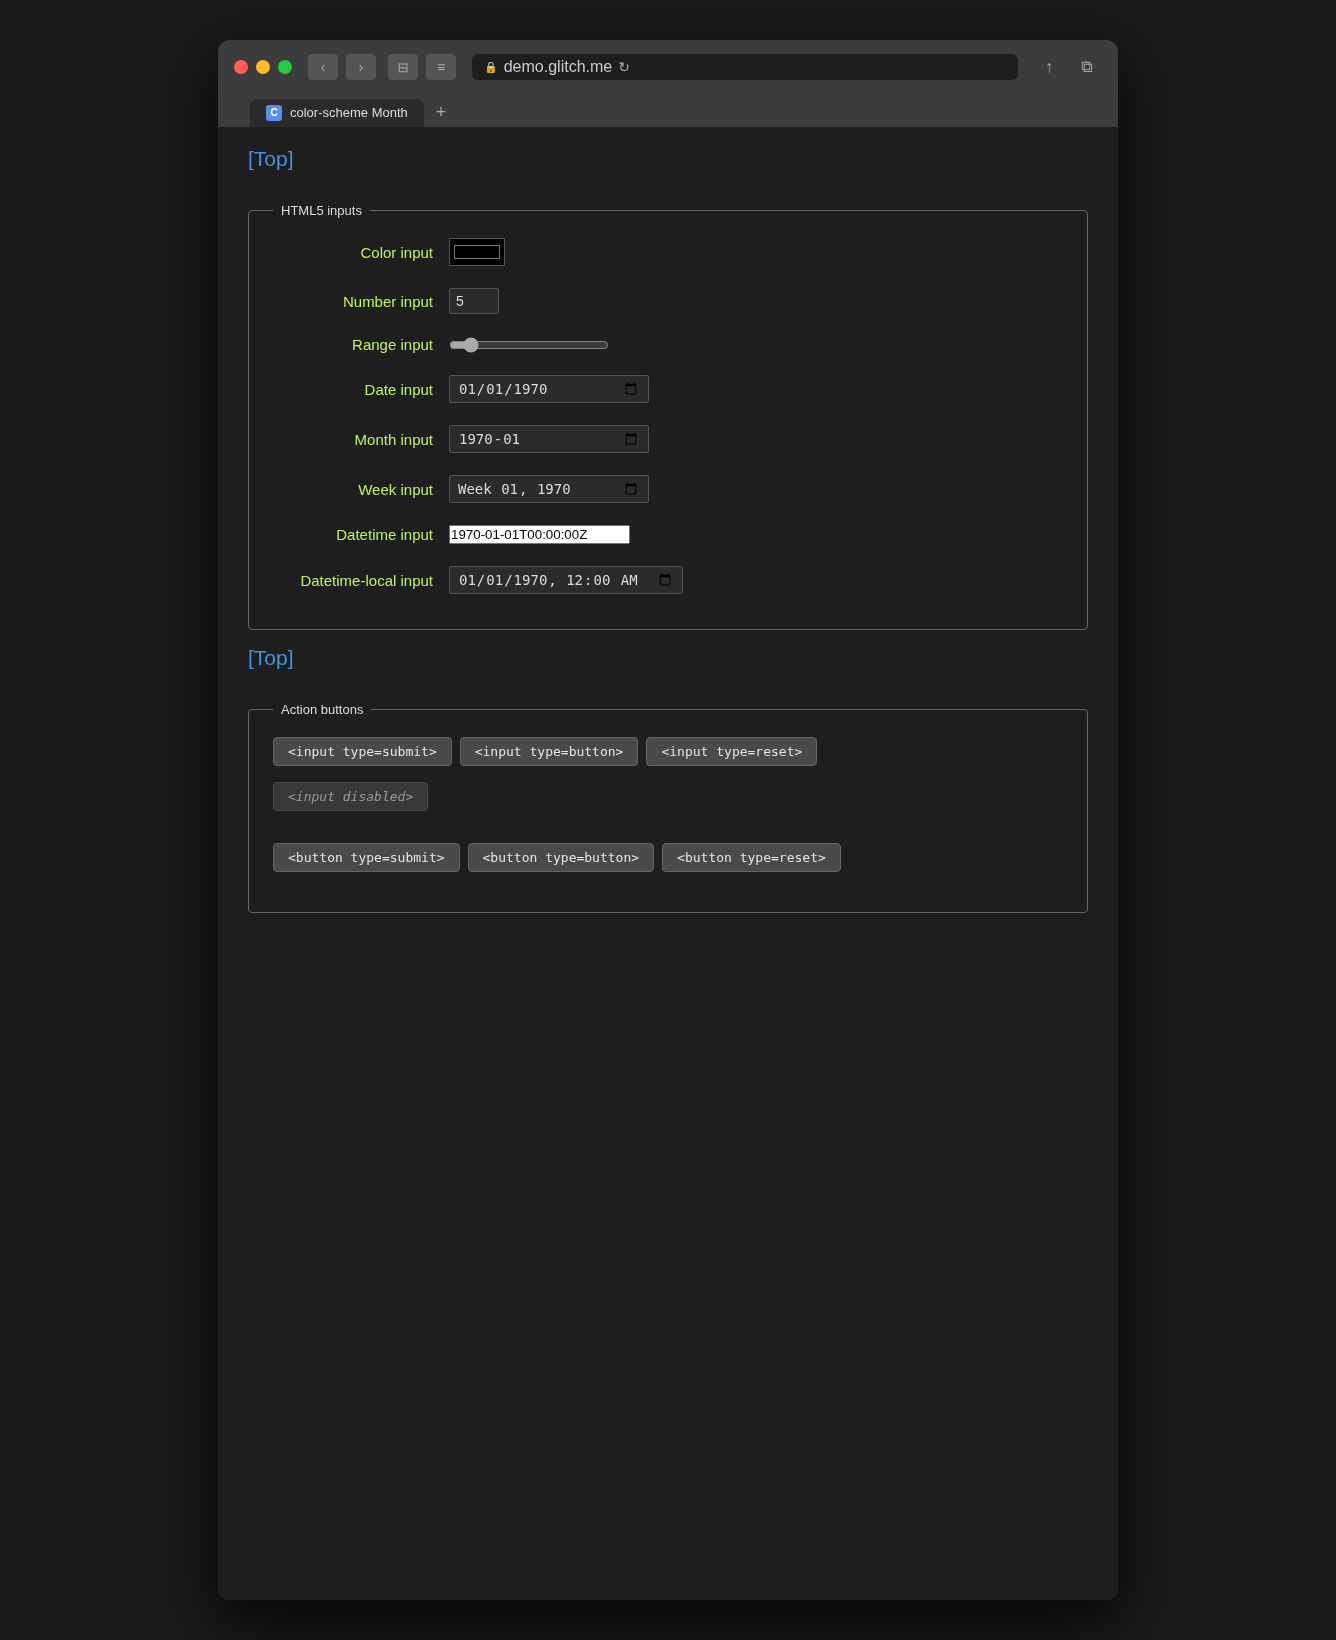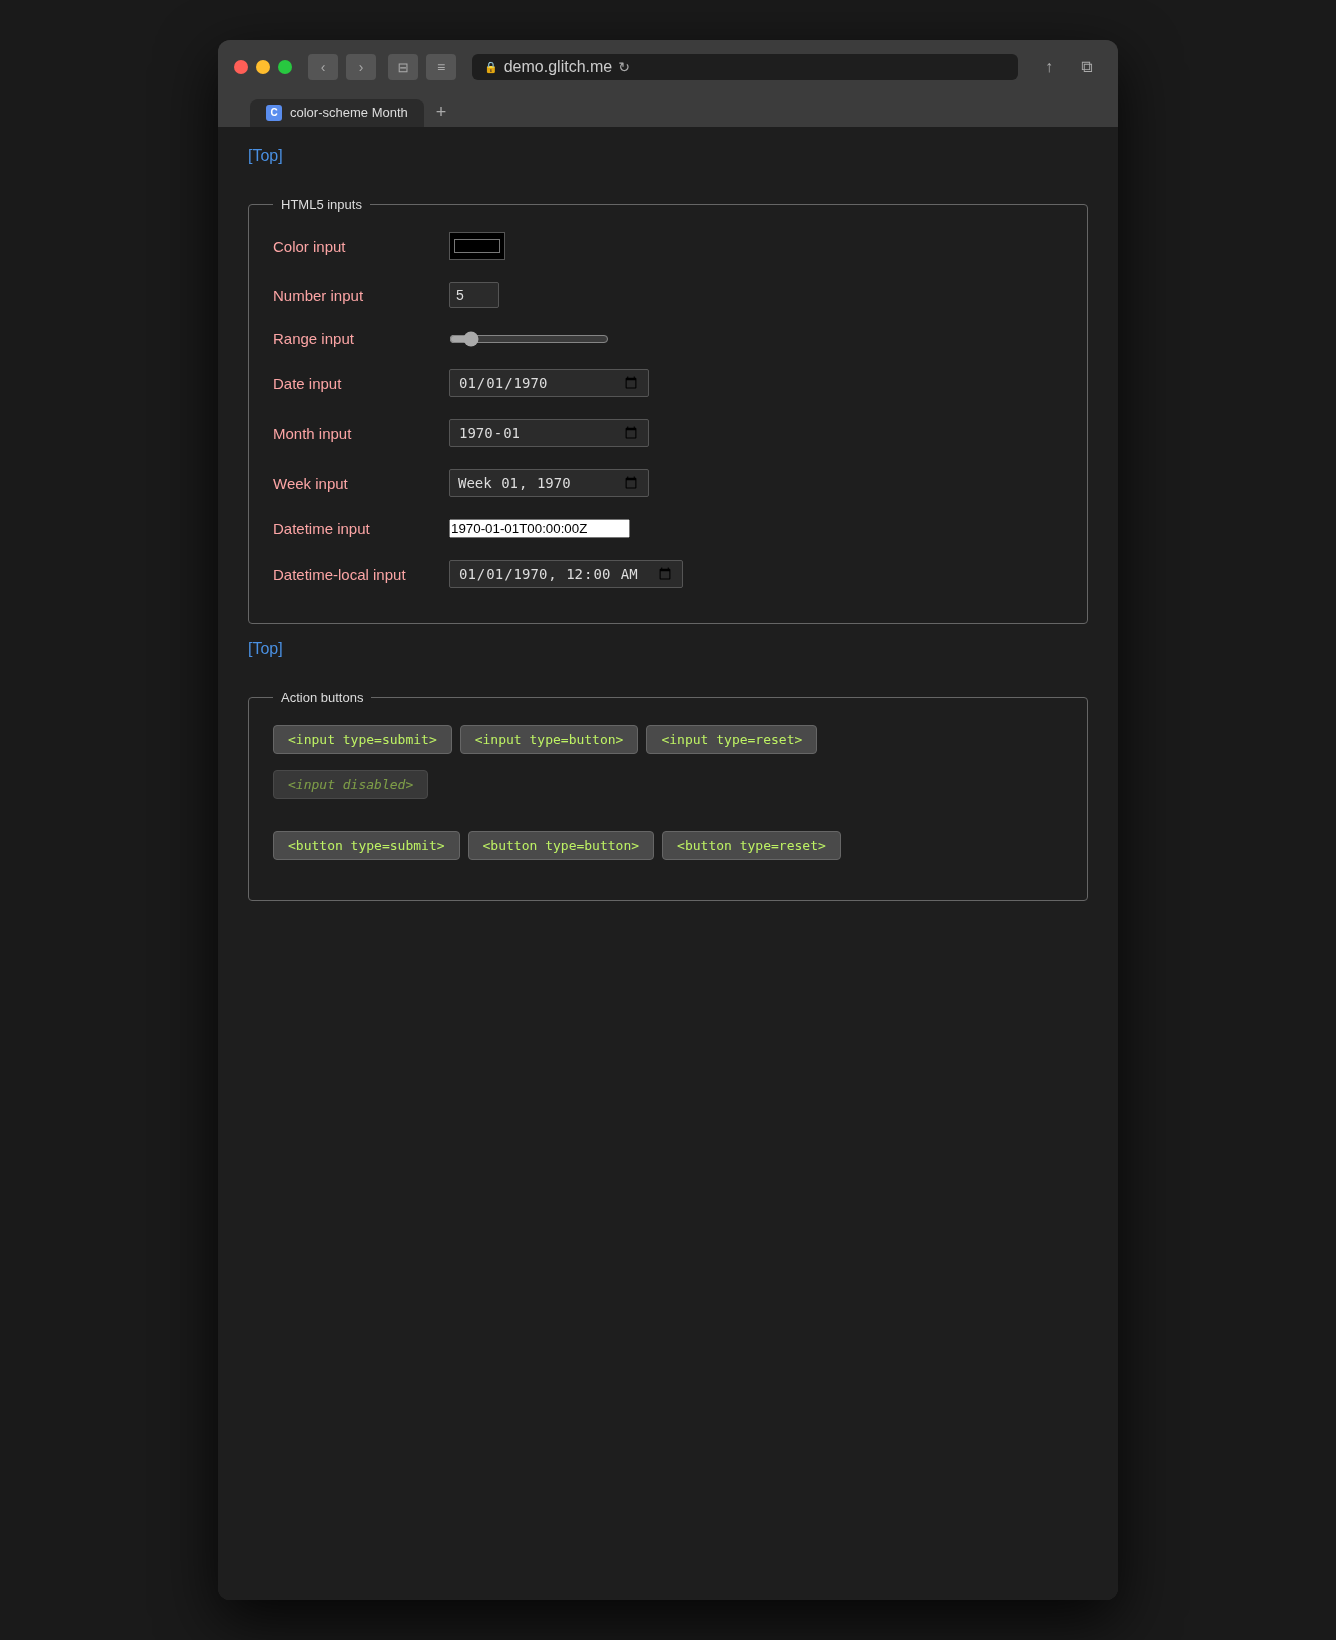--- a/index.html
+++ b/index.html
@@ -172,21 +172,21 @@
       background: #1e1e1e;
       flex: 1;
       padding: 20px 30px;
       color: #ddd;
       overflow-y: auto;
     }
 
     .top-link {
       color: #4a90e2;
       text-decoration: none;
-      font-size: 16px;
+      font-size: 21px;
       margin-bottom: 16px;
       display: inline-block;
     }
 
     
     fieldset {
       border: 1px solid #666;
       border-radius: 4px;
       padding: 20px 24px 24px;
       margin: 16px 0;
@@ -203,23 +203,24 @@
       align-items: center;
       gap: 16px;
       margin-bottom: 22px;
     }
 
     .input-row:last-child {
       margin-bottom: 11px;
     }
 
     .input-label {
-      color: #fca5a5;
+      color: #bef264;
       font-size: 15px;
       min-width: 160px;
+      text-align: right;
     }
 
     
     input[type="color"] {
       width: 56px;
       height: 28px;
       border: 1px solid #555;
       background: #000;
       cursor: pointer;
       padding: 2px;
@@ -271,21 +272,21 @@
     .button-group {
       display: flex;
       flex-wrap: wrap;
       gap: 8px;
       margin-bottom: 16px;
     }
 
     .action-btn {
       background: #4a4a4a;
       border: 1px solid #666;
-      color: #bef264;
+      color: #e5e5e5;
       padding: 6px 14px;
       font-size: 13px;
       border-radius: 4px;
       cursor: pointer;
       font-family: monospace;
     }
 
     .action-btn:disabled {
       opacity: 0.6;
       cursor: not-allowed;

